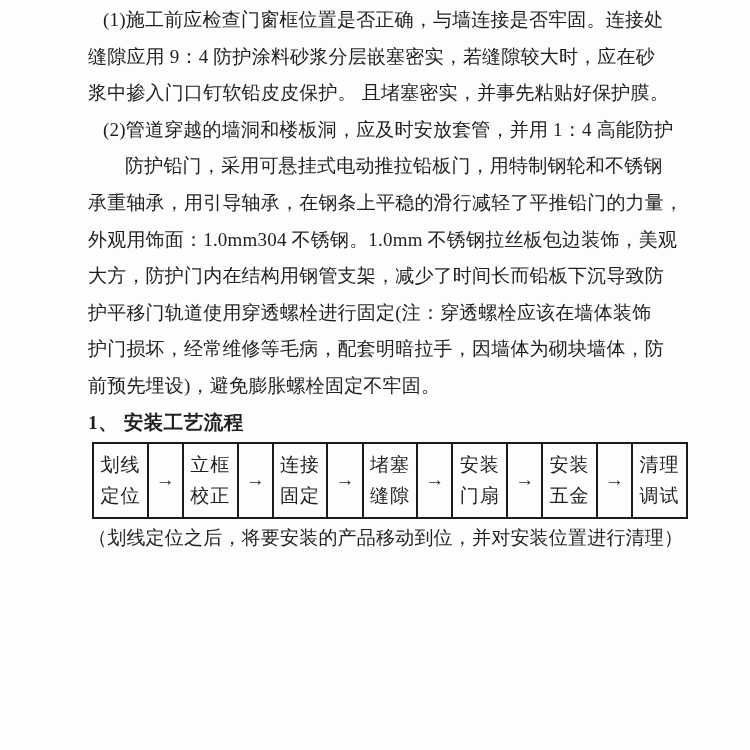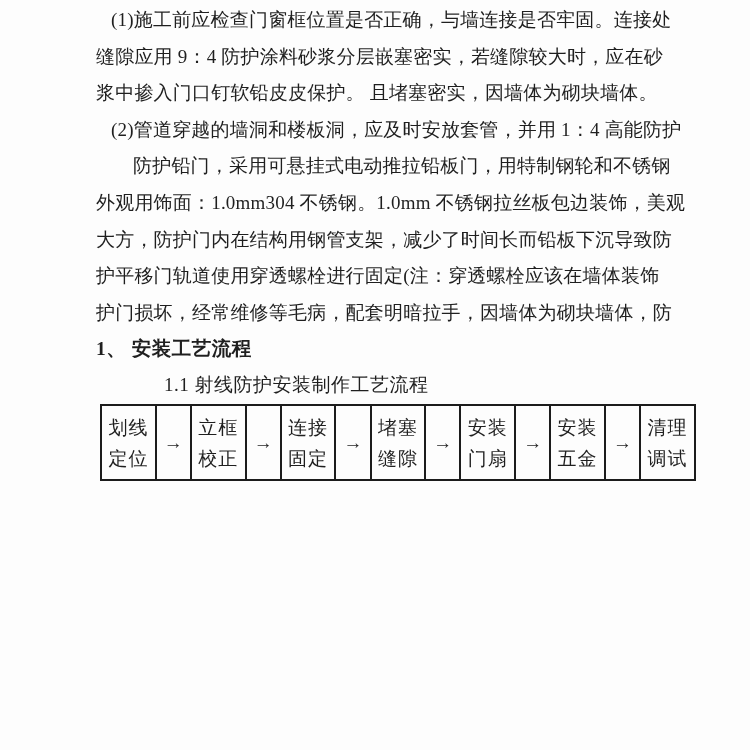--- a/index.html
+++ b/index.html
@@ -11,21 +11,21 @@
     position: relative;
     width: 750px;
     height: 750px;
     background: #fdfdfd;
     overflow: hidden;
     font-family: "Liberation Serif", "DejaVu Serif", serif;
     color: #1f1f1f;
   }
   .doc {
     position: absolute;
-    left: 96px;
+    left: 88px;
     top: 2px;
     width: 600px;
   }
   .pline {
     font-size: 19px;
     line-height: 36.6px;
     letter-spacing: 0.2px;
     white-space: nowrap;
   }
   .ind1 { text-indent: 15px; }
@@ -74,30 +74,31 @@
   }
 </style>
 </head>
 <body>
 
 <div class="page">
   <div class="doc">
 
     <div class="pline ind1">(1)施工前应检查门窗框位置是否正确，与墙连接是否牢固。连接处</div>
     <div class="pline">缝隙应用 9：4 防护涂料砂浆分层嵌塞密实，若缝隙较大时，应在砂</div>
-    <div class="pline">浆中掺入门口钉软铅皮皮保护。 且堵塞密实，因墙体为砌块墙体。</div>
+    <div class="pline">浆中掺入门口钉软铅皮皮保护。 且堵塞密实，并事先粘贴好保护膜。</div>
     <div class="pline ind1">(2)管道穿越的墙洞和楼板洞，应及时安放套管，并用 1：4 高能防护</div>
     <div class="pline ind2">防护铅门，采用可悬挂式电动推拉铅板门，用特制钢轮和不锈钢</div>
+    <div class="pline">承重轴承，用引导轴承，在钢条上平稳的滑行减轻了平推铅门的力量，</div>
     <div class="pline">外观用饰面：1.0mm304 不锈钢。1.0mm 不锈钢拉丝板包边装饰，美观</div>
     <div class="pline">大方，防护门内在结构用钢管支架，减少了时间长而铅板下沉导致防</div>
     <div class="pline">护平移门轨道使用穿透螺栓进行固定(注：穿透螺栓应该在墙体装饰</div>
     <div class="pline">护门损坏，经常维修等毛病，配套明暗拉手，因墙体为砌块墙体，防</div>
+    <div class="pline">前预先埋设)，避免膨胀螺栓固定不牢固。</div>
 
     <div class="heading">1、 安装工艺流程</div>
-    <div class="subheading">1.1 射线防护安装制作工艺流程</div>
 
     <table class="flow">
       <tbody>
           <tr>
         <td class="step">
           <div class="lbl">划线</div>
           <div class="lbl">定位</div>
         </td>
         <td class="arrow">
           <span>→</span>
@@ -138,15 +139,16 @@
           <span>→</span>
         </td>
         <td class="step">
           <div class="lbl">清理</div>
           <div class="lbl">调试</div>
         </td>
       </tr>
     </tbody>
       </table>
 
+    <div class="footnote">（划线定位之后，将要安装的产品移动到位，并对安装位置进行清理）</div>
 
   </div>
 </div>
 
 </body></html>

